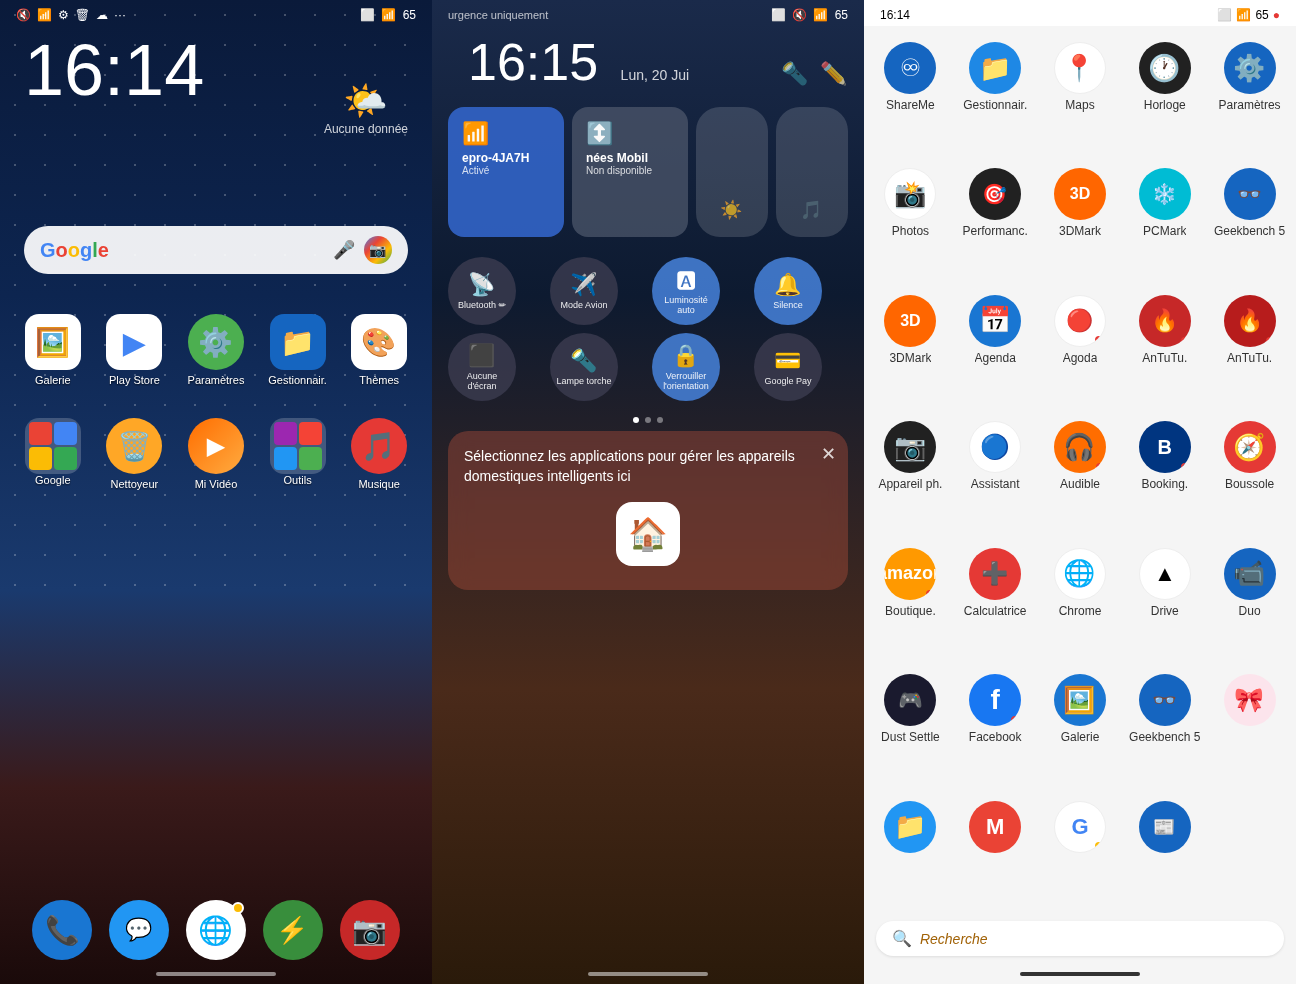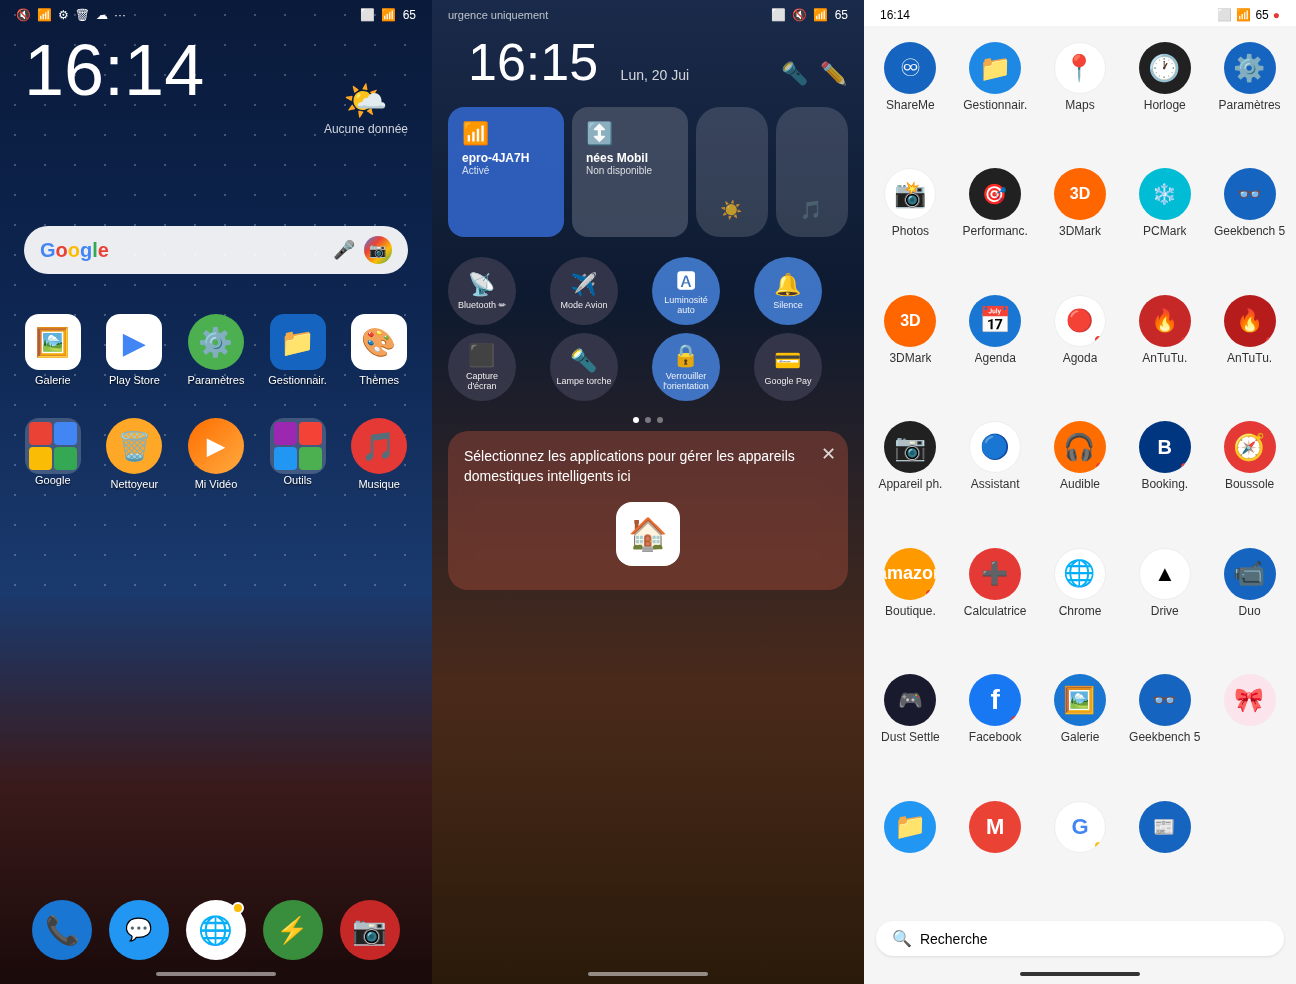--- a/index.html
+++ b/index.html
@@ -614,21 +614,21 @@
       <span class="qs-icon">🅰</span>
       <span class="qs-btn-label">Luminosité
 auto</span>
     </div>
     <div class="qs-control-btn active">
       <span class="qs-icon">🔔</span>
       <span class="qs-btn-label">Silence</span>
     </div>
     <div class="qs-control-btn">
       <span class="qs-icon">⬛</span>
-      <span class="qs-btn-label">Capture
+      <span class="qs-btn-label">Aucune
 d'écran</span>
     </div>
     <div class="qs-control-btn">
       <span class="qs-icon">🔦</span>
       <span class="qs-btn-label">Lampe
 torche</span>
     </div>
     <div class="qs-control-btn active">
       <span class="qs-icon">🔒</span>
       <span class="qs-btn-label">Verrouiller
@@ -833,17 +833,17 @@
       <span class="rp-app-label"></span>
     </div>
     <div class="rp-app-item">
       <div class="rp-app-icon" style="background:#1565c0;color:white;font-size:18px;">📰</div>
       <span class="rp-app-label"></span>
     </div>
   </div>
 
   <div class="rp-search-bar">
     <span class="search-icon">🔍</span>
-    <span style="color:#000000;font-size:14px;">Recherche</span>
+    <span style="color:#a16207;font-size:14px;font-style:italic;">Recherche</span>
   </div>
 
   <div class="rp-bottom-bar"></div>
 </div>
 
 </body></html>

